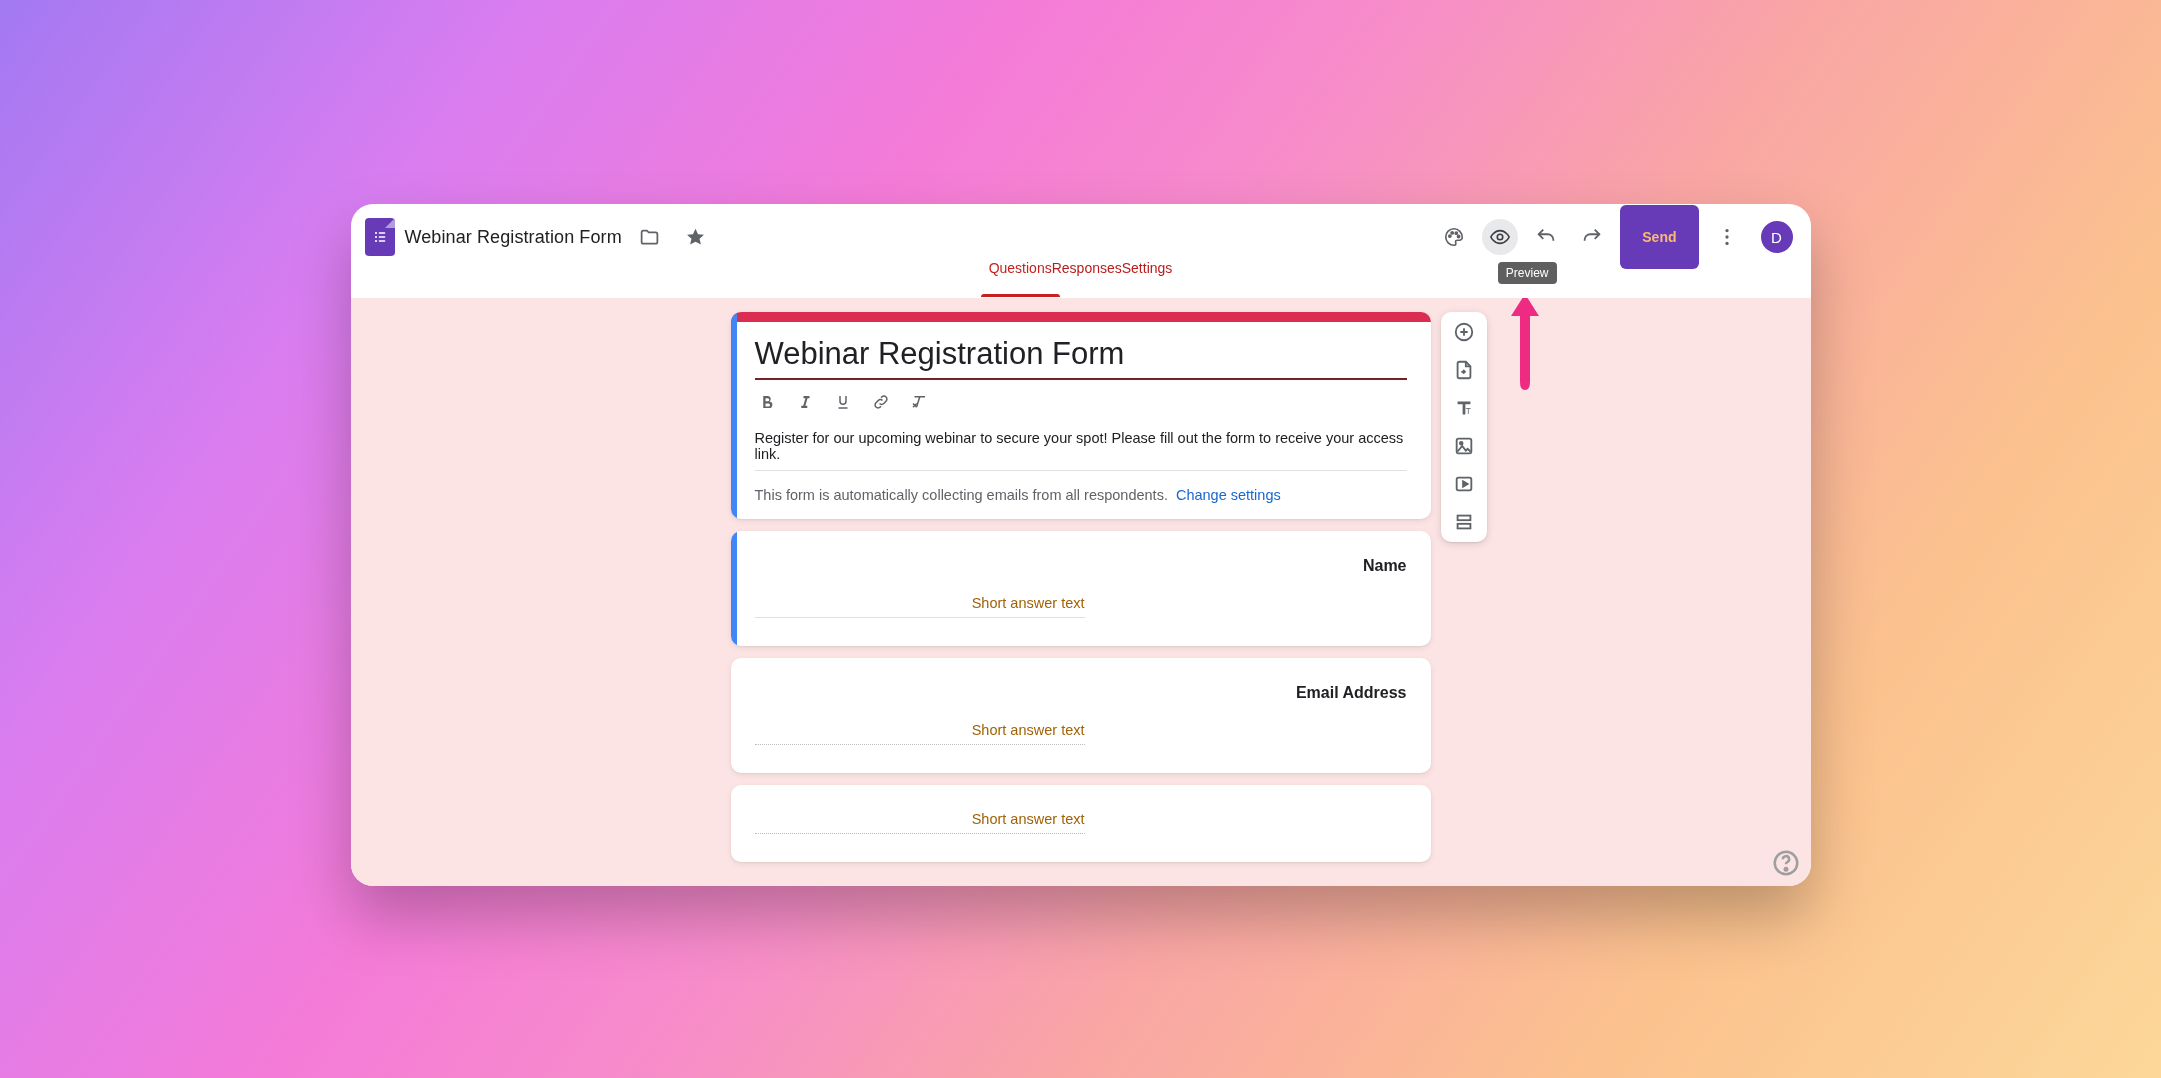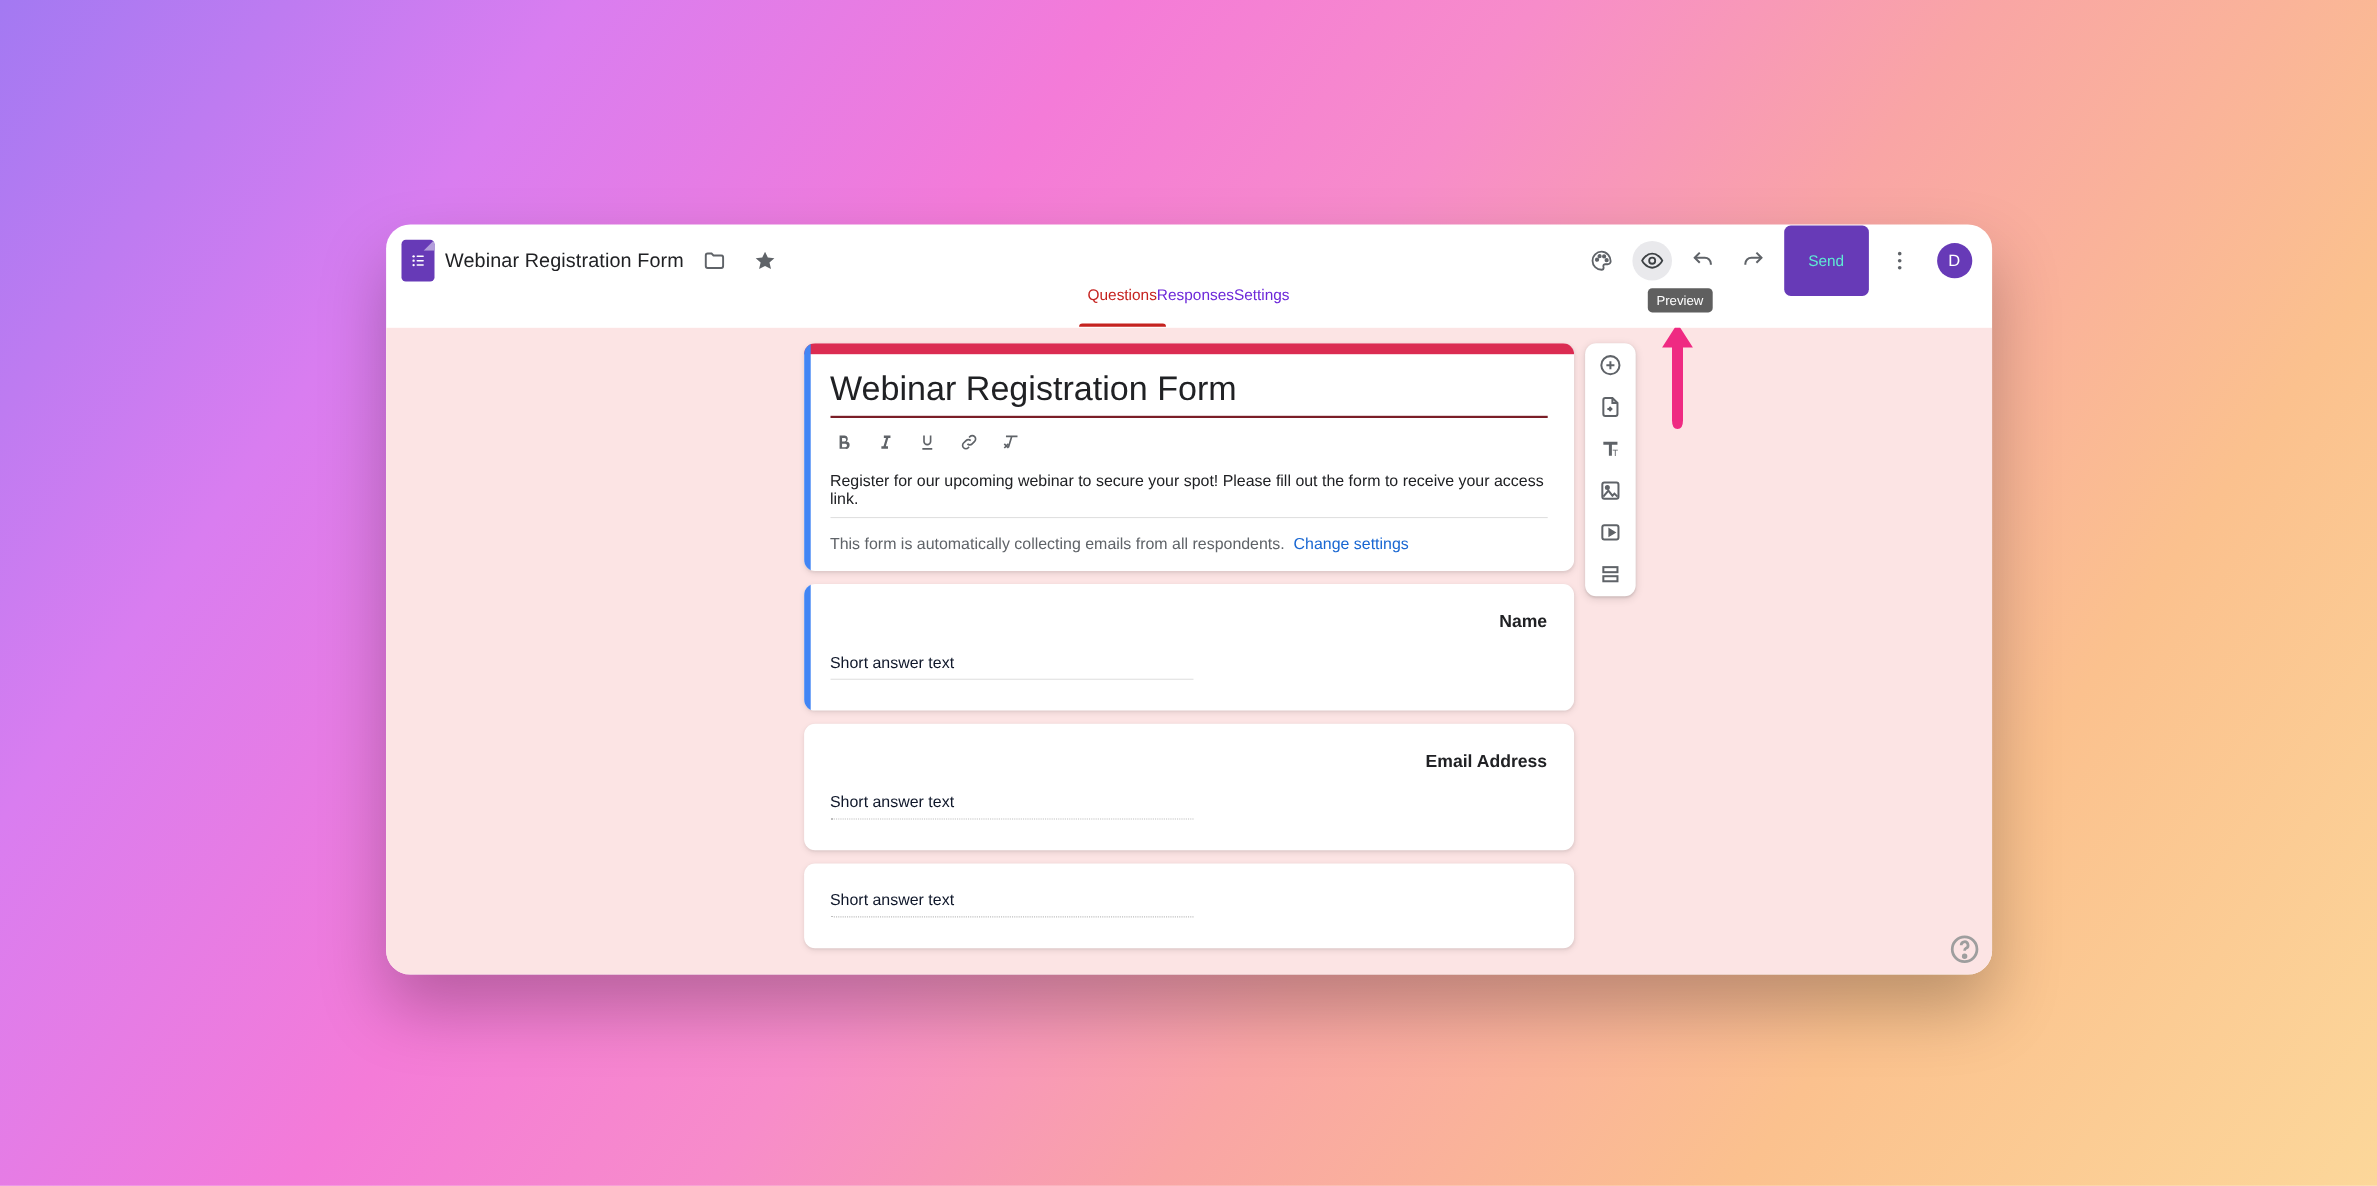--- a/index.html
+++ b/index.html
@@ -65,43 +65,43 @@
     display:flex; align-items:center; justify-content:center;
     color:#5f6368;
     cursor:pointer;
   }
   .tb-icon-btn.hovered { background:#e9e9ec; color:#3c4043; }
   .tb-icon-btn svg { width:22px; height:22px; }
   .star svg, .folder svg { width:21px; height:21px; }
   .spacer { flex:1; }
   .send-btn {
     background:#673ab7;
-    color:#5eead4;
+    color:#fdba74;
     font-size:14px;
-    font-weight:400;
+    font-weight:700;
     padding:24px 22px;
     border-radius:6px;
     cursor:pointer;
   }
   .avatar {
     width:32px; height:32px; border-radius:50%;
     background:#673ab7; color:#fff;
     display:flex; align-items:center; justify-content:center;
     font-size:15px; font-weight:500;
     margin-left:6px;
   }
   
   .tabs {
     display:flex; justify-content:center; 
     border-bottom:1px solid #eceaea00;
     height:38px;
     font-size:14px;
   }
   .tab {
-    color:#6d28d9;
+    color:#b91c1c;
     padding-bottom:10px;
     cursor:pointer;
     position:relative;
   }
   .tab.active { color:#c5221f; font-weight:500; }
   .tab.active::after{
     content:"";
     position:absolute; left:-8px; right:-8px; bottom:0;
     height:3px; background:#c5221f;
     border-radius:3px 3px 0 0;
@@ -164,24 +164,25 @@
   }
   .collect a{ color:#1967d2; text-decoration:none; cursor:pointer; }
   
   .card.q { padding:26px 24px 28px 24px; }
   .card.q.selected::before{
     content:""; position:absolute; left:0; top:0; bottom:0; width:6px;
     background:#4285f4;
   }
   .q-title{ font-size:16px; font-weight:600; color:#202124; margin-bottom:20px;text-align:right;}
   .q-answer{
-    font-size:14.5px; color:#0f172a;
+    font-size:14.5px; color:#a16207;
     width:330px;
     border-bottom:1px solid #e0e0e0;
     padding-bottom:6px;
+    text-align:right;
   }
   .q-answer.dotted{ border-bottom:1px dotted #bdbdbd; }
   
   .side-toolbar{
     position:absolute;
     top:14px;
     left:calc(50% + 360px);
     width:46px;
     background:#fff;
     border-radius:10px;

